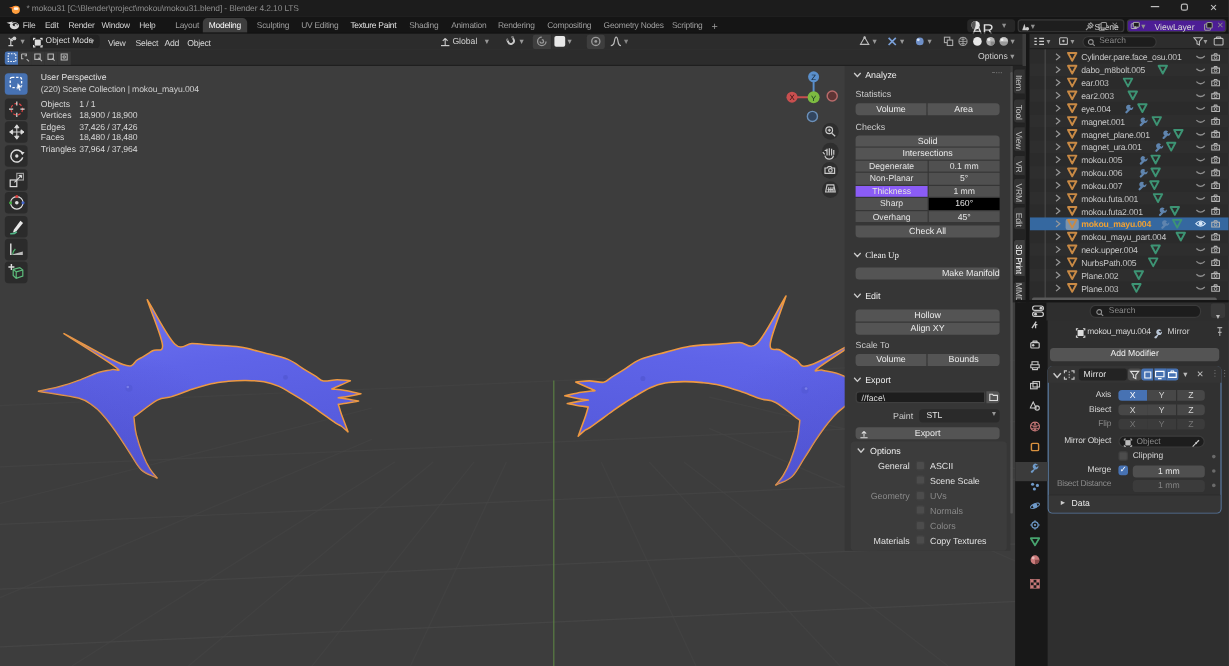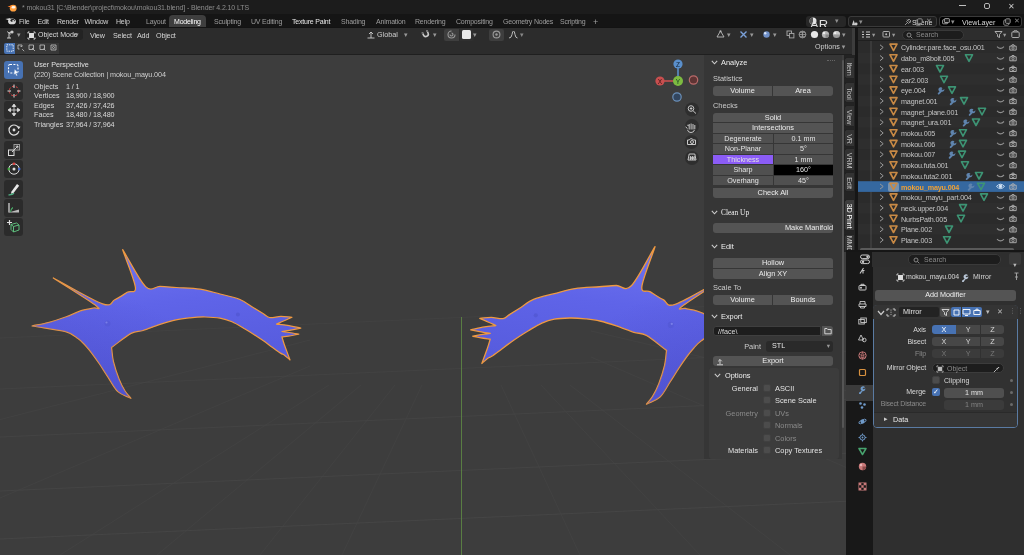--- a/index.html
+++ b/index.html
@@ -59,21 +59,21 @@
    <div class="a" style="left:23px;top:1px;font-size:7.2px;color:#d8d8d8;margin-left:40px;">Scene</div>
    <svg class="a" style="left:55px;top:1.5px" width="8" height="8" viewBox="0 0 8 8">
         <path d="M1 7 L4 4 M3 1.5 L6.5 5 M2.5 3.5 L5 1 L7 3 L4.5 5.5 Z" stroke="#999" stroke-width="0.9" fill="none"></path>
       </svg>
    <svg class="a" style="left:66px;top:1.5px" width="8" height="8" viewBox="0 0 8 8">
         <rect x="0.8" y="2" width="5" height="5.2" rx="1" fill="none" stroke="#999" stroke-width="0.9"></rect>
         <rect x="2.6" y="0.8" width="4.6" height="4.6" rx="1" fill="#1e1e1e" stroke="#999" stroke-width="0.9"></rect>
       </svg>
    <div class="a" style="left:77px;top:0.5px;font-size:7px;color:#888;">✕</div>
  </div>
- <div class="a" style="left:939px;top:1.5px;width:83px;height:11px;background:#000000;border:1px solid #3a3a3a;border-radius:3px;">
+ <div class="a" style="left:939px;top:1.5px;width:83px;height:11px;background:#4c1d95;border:1px solid #3a3a3a;border-radius:3px;">
    <svg class="a" style="left:2px;top:1.5px" width="8" height="8" viewBox="0 0 8 8">
         <rect x="0.6" y="1.8" width="5" height="4" rx="0.6" fill="none" stroke="#bbb" stroke-width="0.8"></rect>
         <rect x="2.4" y="0.6" width="5" height="4" rx="0.6" fill="#1e1e1e" stroke="#bbb" stroke-width="0.8"></rect>
         <circle cx="4" cy="4.6" r="0.7" fill="#bbb"></circle>
       </svg>
    <div class="a" style="left:11px;top:1px;font-size:7px;color:#909090;">▾</div>
    <div class="a" style="left:22px;top:1px;font-size:7.2px;color:#d8d8d8;">ViewLayer</div>
    <svg class="a" style="left:63px;top:1.5px" width="8" height="8" viewBox="0 0 8 8">
         <rect x="0.8" y="2" width="5" height="5.2" rx="1" fill="none" stroke="#999" stroke-width="0.9"></rect>
         <rect x="2.6" y="0.8" width="4.6" height="4.6" rx="1" fill="#1e1e1e" stroke="#999" stroke-width="0.9"></rect>

